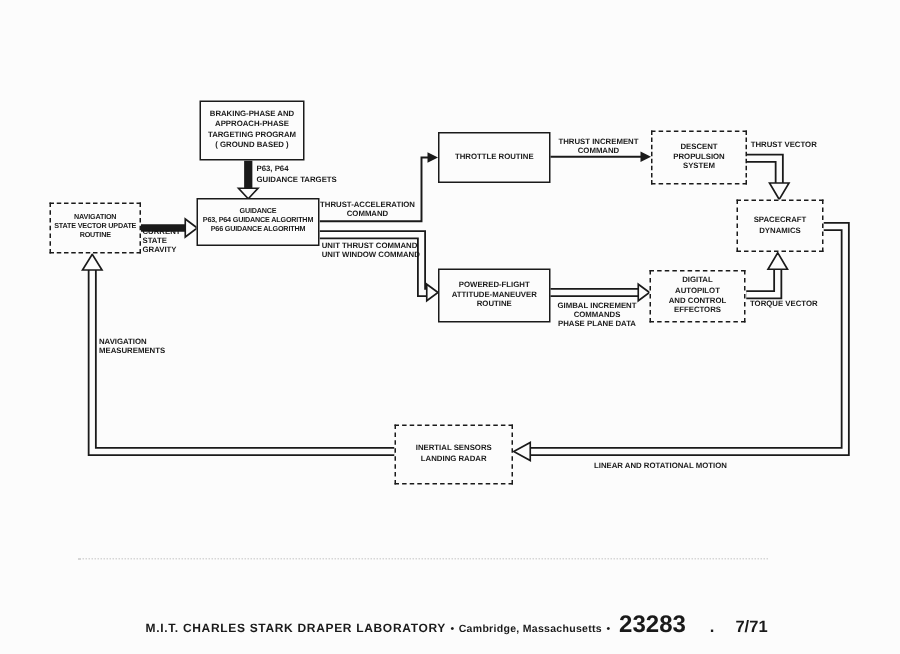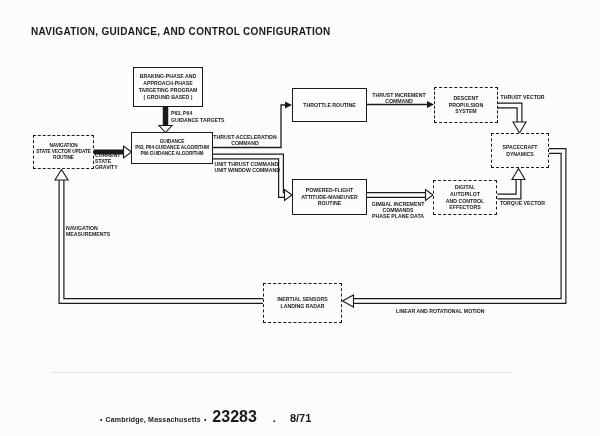--- a/index.html
+++ b/index.html
@@ -74,21 +74,20 @@
     <polygon class="openhead" points="519.5,133 513,122 526,122"></polygon>
     <polygon class="openhead" points="165.5,132.5 159,125.5 172,125.5"></polygon>
     <polygon class="openhead" points="131.5,152 123.5,146 123.5,158"></polygon>
 
     <path class="thin" d="M213,147.5 H281 V105 H285.5"></path>
     <polygon class="solidhead" points="292,105 285,101.5 285,108.5"></polygon>
     <path class="thin" d="M366.5,104.5 H427.5"></path>
     <polygon class="solidhead" points="434,104.5 427,101 427,108"></polygon>
   </svg>
 
-  <div class="title">NAVIGATION, GUIDANCE, AND CONTROL CONFIGURATION</div>
 
   <div class="box" style="left:133px;top:67px;width:70px;height:40px;">BRAKING-PHASE AND
 APPROACH-PHASE
 TARGETING PROGRAM
 ( GROUND BASED )</div>
   <div class="box dashed tight" style="left:33px;top:135px;width:61px;height:34px;">NAVIGATION
 STATE VECTOR UPDATE
 ROUTINE</div>
   <div class="box tight" style="left:131px;top:132px;width:82px;height:32px;">GUIDANCE
 P63, P64 GUIDANCE ALGORITHM
@@ -125,21 +124,22 @@
 COMMANDS
 PHASE PLANE DATA</div>
   <div class="lbl" style="left:500px;top:200px;">TORQUE VECTOR</div>
   <div class="lbl" style="left:66px;top:224.5px;">NAVIGATION
 MEASUREMENTS</div>
   <div class="lbl" style="left:396px;top:308px;">LINEAR AND ROTATIONAL MOTION</div>
 
   <div class="faint-rule"></div>
 
   <div class="footer">
+    <span class="lab">M.I.T. CHARLES STARK DRAPER LABORATORY</span>
     <span class="bullet">•</span>
     <span class="city">Cambridge, Massachusetts</span>
     <span class="bullet">•</span>
     <span class="num">23283</span>
     <span class="dot">.</span>
-    <span class="date">8/71</span>
+    <span class="date">7/71</span>
   </div>
 
 </div>
 
 </body></html>

